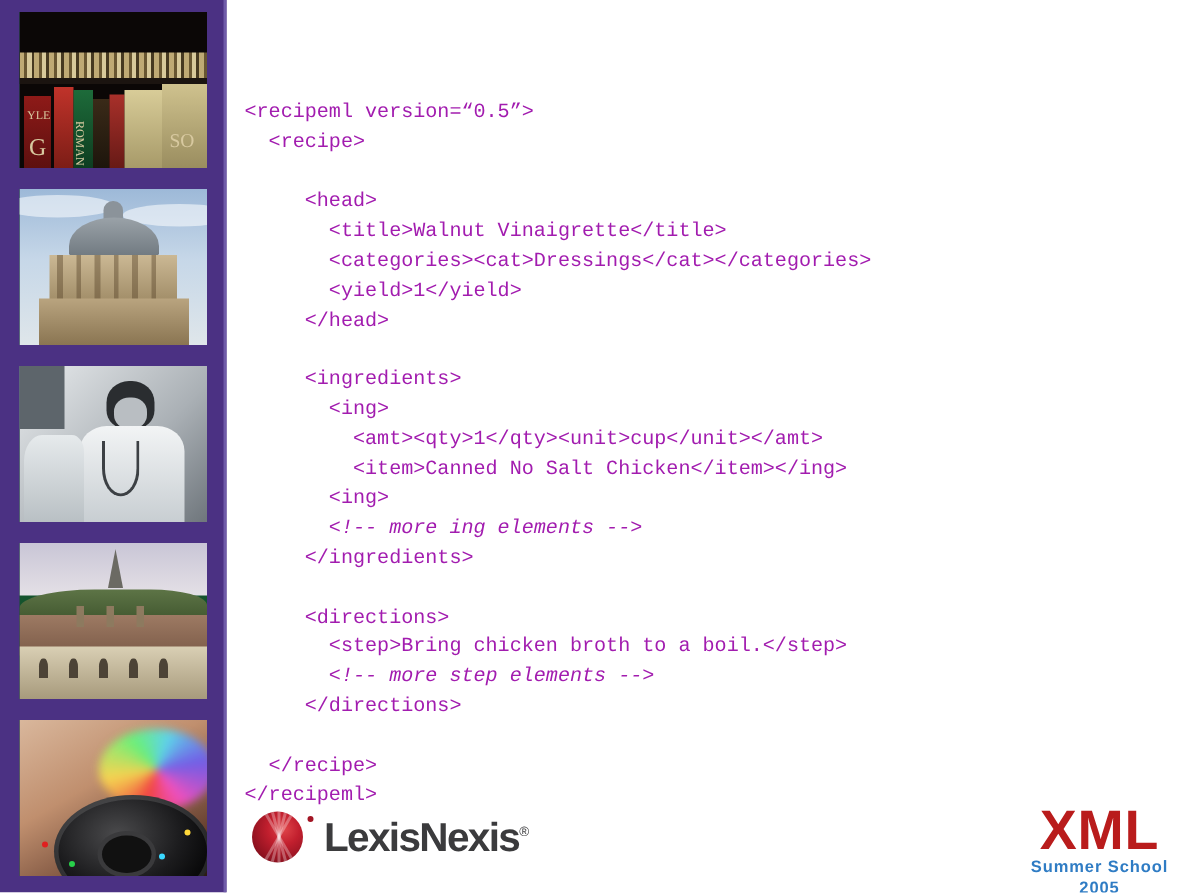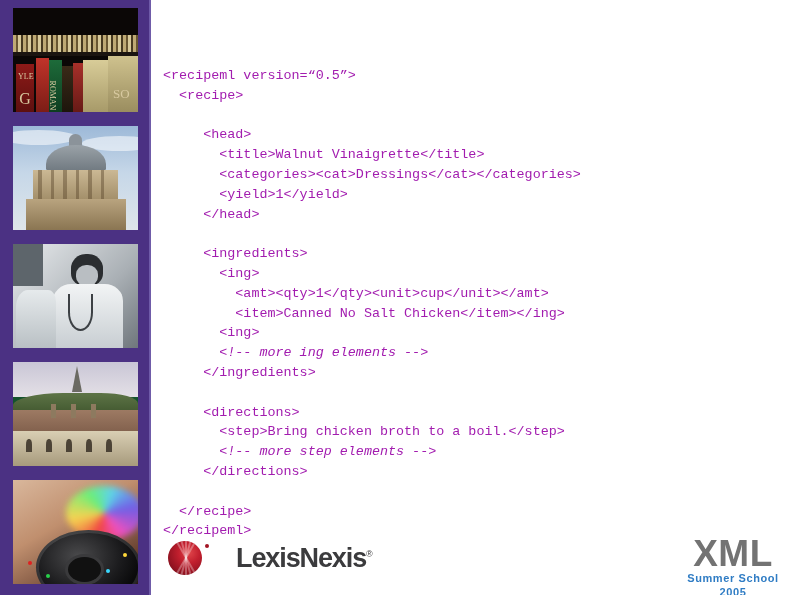--- a/index.html
+++ b/index.html
@@ -164,30 +164,29 @@
   }
   .ln-dot {
     width:4px; height:4px; border-radius:50%;
     background:#a21524;
     align-self:flex-start; margin-top:3px; margin-left:-4px;
   }
   .ln-word {
     font-size:27px; font-weight:bold; color:#3b3b3d;
     letter-spacing:-1.1px;
     font-family:"Liberation Sans", sans-serif;
-    margin-left:20px;
   }
   .ln-reg { font-size:9px; vertical-align:super; color:#3b3b3d; font-weight:normal; }
 
   #xmllogo {
     position:absolute; left:672px; top:537px;
     text-align:center;
   }
   .xml-word {
-    font-size:37px; font-weight:bold; color:#737373;
+    font-size:37px; font-weight:bold; color:#b91c1c;
     letter-spacing:0.5px; line-height:34px;
     font-family:"Liberation Sans", sans-serif;
   }
   .xml-sub {
     font-size:11px; font-weight:bold; color:#2f7cc4;
     letter-spacing:0.6px; line-height:14px;
     font-family:"Liberation Sans", sans-serif;
   }
 </style>
 </head>

